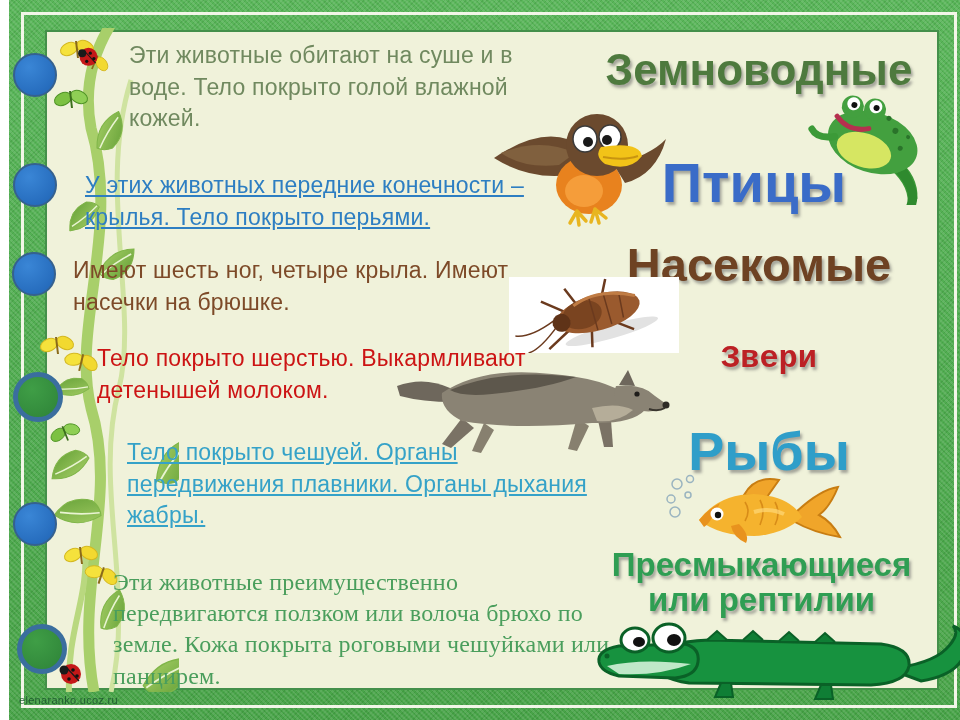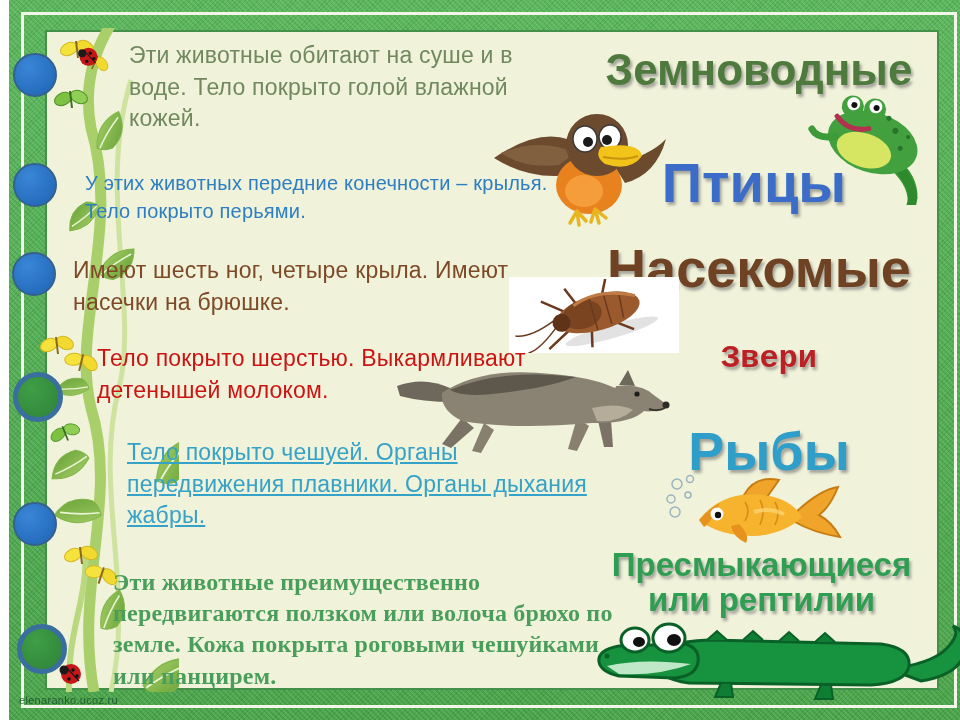--- a/index.html
+++ b/index.html
@@ -16,21 +16,21 @@
   .vine{position:absolute;left:30px;top:28px;width:140px;height:664px;z-index:2;}
   .bullet{position:absolute;border-radius:50%;z-index:4;}
   .bullet.blue{width:40px;height:40px;background:radial-gradient(circle at 35% 30%,#3a86d6,#1f63b4);border:2px solid #35618f;}
   .bullet.green{width:40px;height:40px;background:radial-gradient(circle at 35% 30%,#3f9e46,#2e8338);border:5px solid #3a6e9e;}
   .desc{position:absolute;z-index:5;line-height:1.38;letter-spacing:0.2px;}
   .heading{position:absolute;z-index:5;font-weight:bold;white-space:nowrap;
     text-shadow:2px 3px 3px rgba(100,100,100,0.55);text-align:center;}
   .img{position:absolute;z-index:6;}
   .watermark{position:absolute;left:10px;bottom:14px;z-index:7;font-size:11px;
     color:rgba(25,80,45,0.85);letter-spacing:0.3px;}
-  .serif{font-family:"Liberation Serif",serif;font-weight:bold;}
+  .serif{font-family:"Liberation Serif",serif;}
 </style>
 </head>
 <body>
 
 <div class="slide">
 
   <div class="frame-white-line"></div>
   <div class="content"></div>
 
   <svg class="vine" viewBox="0 0 140 664">
@@ -88,35 +88,35 @@
 
   <div class="bullet blue" style="left:4px;top:53px"></div>
   <div class="bullet blue" style="left:4px;top:163px"></div>
   <div class="bullet blue" style="left:3px;top:252px"></div>
   <div class="bullet green" style="left:4px;top:372px"></div>
   <div class="bullet blue" style="left:4px;top:502px"></div>
   <div class="bullet green" style="left:8px;top:624px"></div>
 
   <div class="desc" style="left: 120px; top: 40px; width: 440px; font-size: 23px; color: rgb(112, 137, 95);">Эти животные обитают на суше и в воде. Тело покрыто голой влажной кожей.</div>
 
-  <div class="desc" style="left: 76px; top: 170px; width: 475px; font-size: 20px; color: rgb(45, 126, 194);">У этих животных передние конечности – крылья. Тело покрыто перьями.</div>
+  <div class="desc" style="left: 76px; top: 170px; width: 475px; font-size: 23px; color: rgb(45, 126, 194); text-decoration: underline;">У этих животных передние конечности – крылья. Тело покрыто перьями.</div>
 
   <div class="desc" style="left: 64px; top: 255px; width: 470px; font-size: 23px; color: rgb(125, 74, 40);">Имеют шесть ног, четыре крыла. Имеют насечки на брюшке.</div>
 
   <div class="desc" style="left: 88px; top: 343px; width: 450px; font-size: 23px; color: rgb(204, 20, 20);">Тело покрыто шерстью. Выкармливают детенышей молоком.</div>
 
   <div class="desc" style="left: 118px; top: 437px; width: 485px; font-size: 23px; color: rgb(53, 162, 200); text-decoration: underline;">Тело покрыто чешуей. Органы передвижения плавники. Органы дыхания жабры.</div>
 
   <div class="desc serif" style="left: 104px; top: 567px; width: 500px; font-size: 24px; line-height: 1.3; color: rgb(74, 158, 92);">Эти животные преимущественно передвигаются ползком или волоча брюхо по земле. Кожа покрыта роговыми чешуйками или панцирем.</div>
 
   <div class="heading" style="left: 575px; top: 45px; width: 350px; font-size: 44px; color: rgb(78, 122, 62);">Земноводные</div>
 
   <div class="heading" style="left: 595px; top: 150px; width: 300px; font-size: 56px; color: rgb(58, 108, 200);">Птицы</div>
 
-  <div class="heading" style="left: 580px; top: 237px; width: 340px; font-size: 54px; color: rgb(110, 66, 35);">Насекомые</div>
+  <div class="heading" style="left: 580px; top: 237px; width: 340px; font-size: 47px; color: rgb(110, 66, 35);">Насекомые</div>
 
   <div class="heading" style="left: 610px; top: 340px; width: 300px; font-size: 32px; color: rgb(188, 32, 36); font-family: Liberation Mono, monospace;">Звери</div>
 
   <div class="heading" style="left: 610px; top: 420px; width: 300px; font-size: 54px; color: rgb(47, 158, 201);">Рыбы</div>
 
   <div class="heading" style="left: 580px; top: 548px; width: 345px; font-size: 33px; line-height: 1.05; white-space: normal; color: rgb(47, 158, 83);">
     <span>Пресмыкающиеся</span><br>
     <span>или рептилии</span>
   </div>
 

